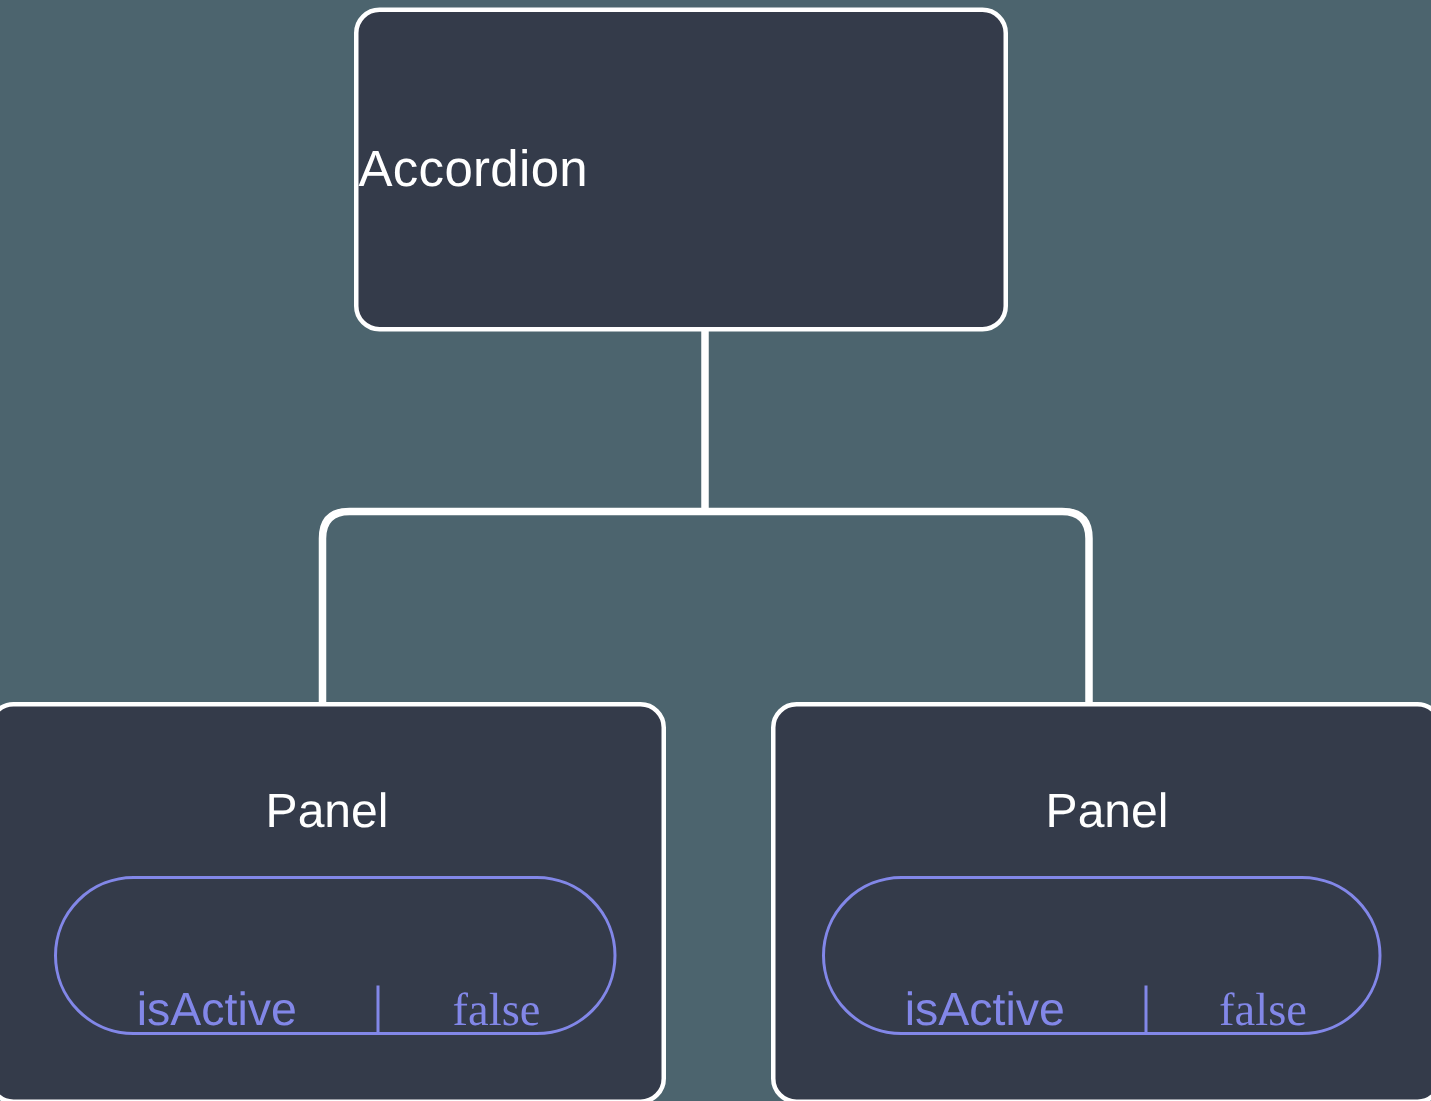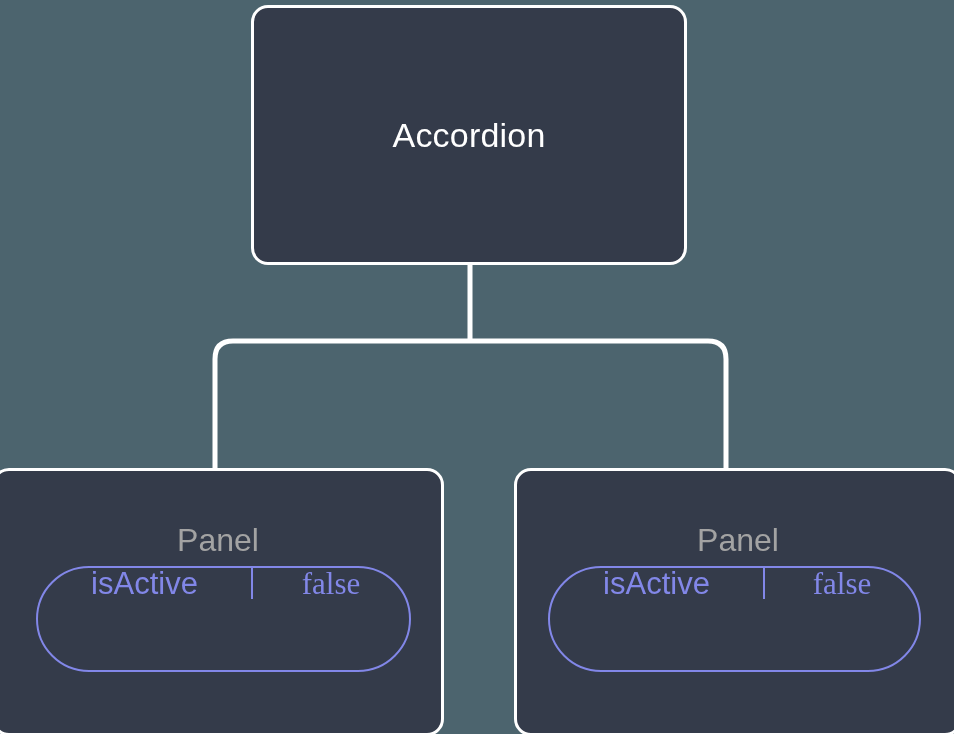--- a/index.html
+++ b/index.html
@@ -30,27 +30,26 @@
   
   .node {
     position: absolute;
     box-sizing: border-box;
     background: #343b4a;
     border: 3px solid #ffffff;
     border-radius: 17px;
     z-index: 2;
   }
   .node-root {
-    left: 251px;
+    left: 236px;
     top: 5px;
     width: 436px;
-    height: 260px;
+    height: 216px;
     display: flex;
     align-items: center;
-    justify-content: center;
   }
   .node-title-root {
     color: #ffffff;
     font-size: 34px;
     font-weight: 400;
     letter-spacing: 0.2px;
     line-height: 1;
   }
 
   .node-panel {
@@ -62,35 +61,35 @@
   }
   .node-panel.left {
     left: -8px;
     width: 452px;
   }
   .node-panel.right {
     left: 514px;
     width: 448px;
   }
   .node-title-panel {
-    color: #a3a3a3;
+    color: #ffffff;
     font-size: 32px;
     font-weight: 400;
     line-height: 1;
     margin-top: 53px;
   }
 
   
   .state-badge {
     position: absolute;
-    top: 566px;
+    top: 584px;
     height: 106px;
     box-sizing: border-box;
     display: flex;
-    align-items: flex-start;
+    align-items: flex-end;
     border: 2px solid #8287e8;
     border-radius: 53px;
     z-index: 3;
   }
   .state-badge.left {
     left: 36px;
     width: 375px;
   }
   .state-badge.right {
     left: 548px;

